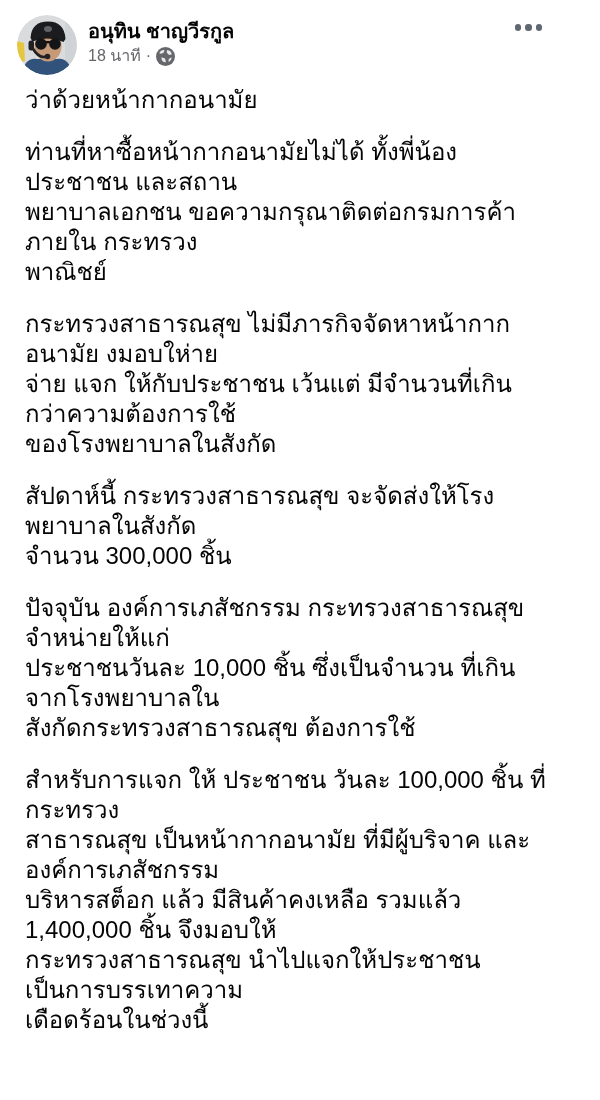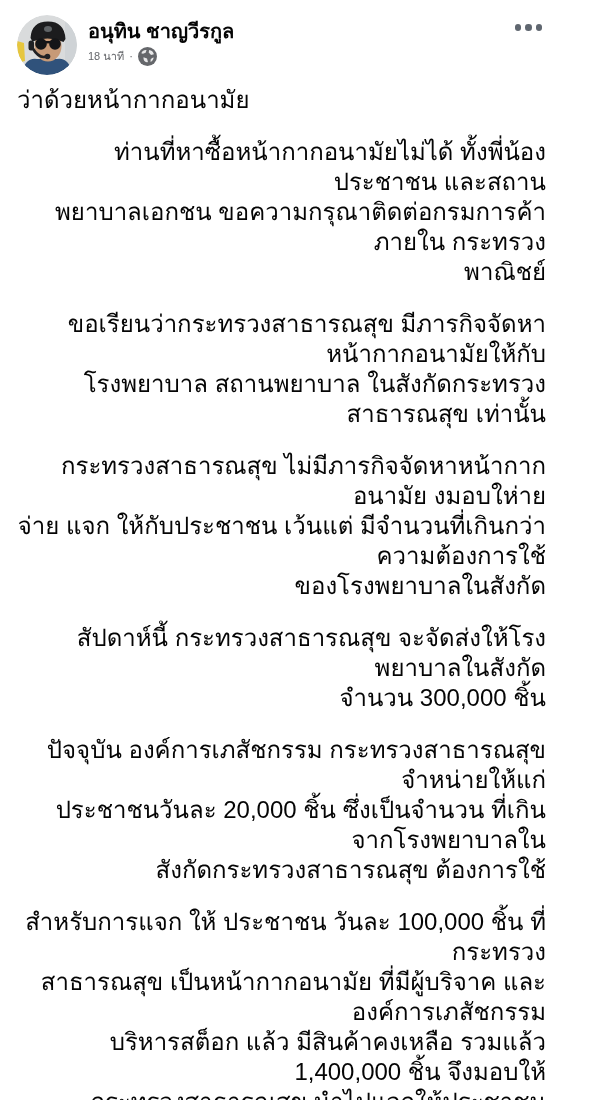--- a/index.html
+++ b/index.html
@@ -40,21 +40,21 @@
     font-weight: 700;
     color: #050505;
     line-height: 24px;
     cursor: pointer;
   }
   .meta {
     display: flex;
     align-items: center;
     gap: 5px;
     margin-top: 3px;
-    font-size: 11px;
+    font-size: 16px;
     color: #65676b;
     line-height: 20px;
     cursor: pointer;
   }
   .globe { display: inline-flex; }
   .more {
     position: absolute;
     right: 2px;
     top: 16px;
     display: flex;
@@ -70,22 +70,22 @@
     background: #606770;
   }
 
   
   .body {
     margin-top: 10px;
     font-size: 24px;
     line-height: 30px;
     color: #050505;
   }
-  .para { white-space: pre-line; }
-  .para + .para { margin-top: 22px; text-align: right; }
+  .para { white-space: pre-line; margin-left: 8px; }
+  .para + .para { margin-top: 22px; }
 </style>
 </head>
 <body>
 
 <div class="page">
   <div class="post">
 
     <div class="header">
 
       <div class="avatar">
@@ -135,29 +135,27 @@
         <span class="d"></span>
         <span class="d"></span>
       </div>
     </div>
 
     <div class="body">
         <div class="para">ว่าด้วยหน้ากากอนามัย</div>
         <div class="para">ท่านที่หาซื้อหน้ากากอนามัยไม่ได้ ทั้งพี่น้องประชาชน และสถาน
 พยาบาลเอกชน ขอความกรุณาติดต่อกรมการค้าภายใน กระทรวง
 พาณิชย์</div>
-        <div class="para">ขอเรียนว่ากระทรวงสาธารณสุข มีภารกิจจัดหาหน้ากากอนามัยให้กับ
-โรงพยาบาล สถานพยาบาล ในสังกัดกระทรวงสาธารณสุข เท่านั้น</div>
         <div class="para">กระทรวงสาธารณสุข ไม่มีภารกิจจัดหาหน้ากากอนามัย งมอบให่าย
 จ่าย แจก ให้กับประชาชน เว้นแต่ มีจำนวนที่เกินกว่าความต้องการใช้
 ของโรงพยาบาลในสังกัด</div>
         <div class="para">สัปดาห์นี้ กระทรวงสาธารณสุข จะจัดส่งให้โรงพยาบาลในสังกัด
 จำนวน 300,000 ชิ้น</div>
         <div class="para">ปัจจุบัน องค์การเภสัชกรรม กระทรวงสาธารณสุข จำหน่ายให้แก่
-ประชาชนวันละ 20,000 ชิ้น ซึ่งเป็นจำนวน ที่เกินจากโรงพยาบาลใน
+ประชาชนวันละ 10,000 ชิ้น ซึ่งเป็นจำนวน ที่เกินจากโรงพยาบาลใน
 สังกัดกระทรวงสาธารณสุข ต้องการใช้</div>
         <div class="para">สำหรับการแจก ให้ ประชาชน วันละ 100,000 ชิ้น ที่กระทรวง
 สาธารณสุข เป็นหน้ากากอนามัย ที่มีผู้บริจาค และองค์การเภสัชกรรม
 บริหารสต็อก แล้ว มีสินค้าคงเหลือ รวมแล้ว 1,400,000 ชิ้น จึงมอบให้
 กระทรวงสาธารณสุข นำไปแจกให้ประชาชน เป็นการบรรเทาความ
 เดือดร้อนในช่วงนี้</div>
       </div>
 
   </div>
 </div>

